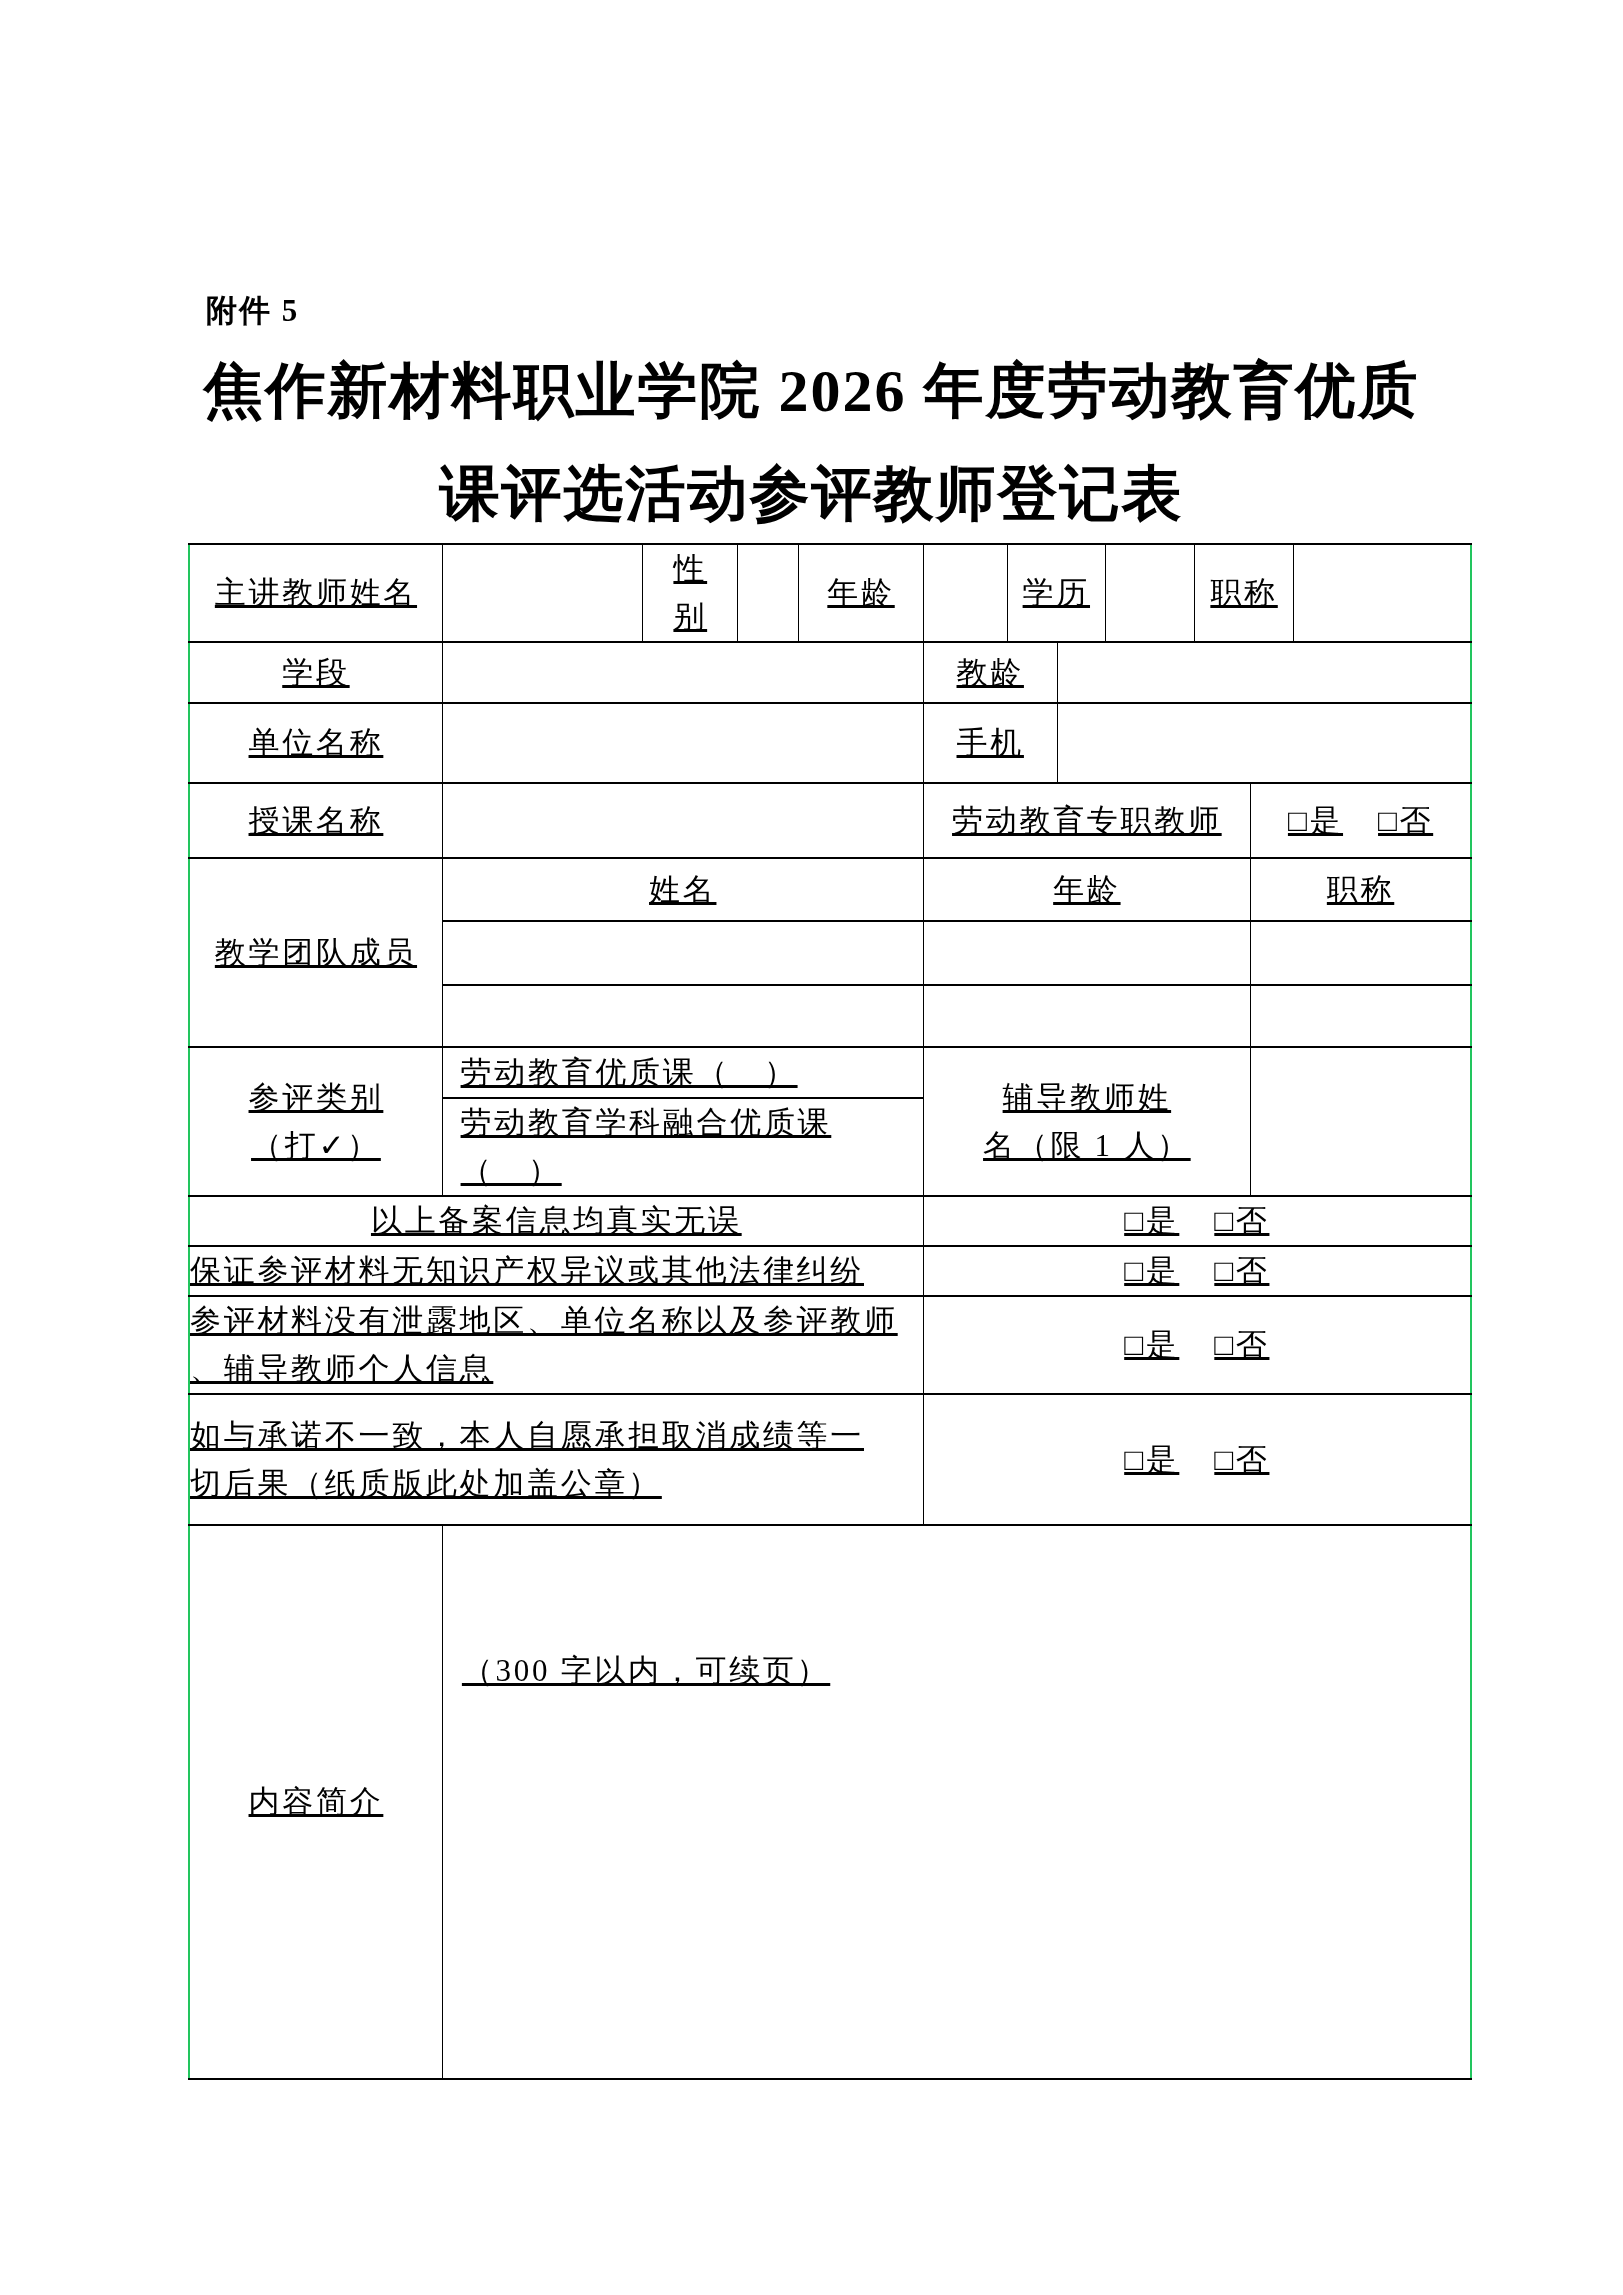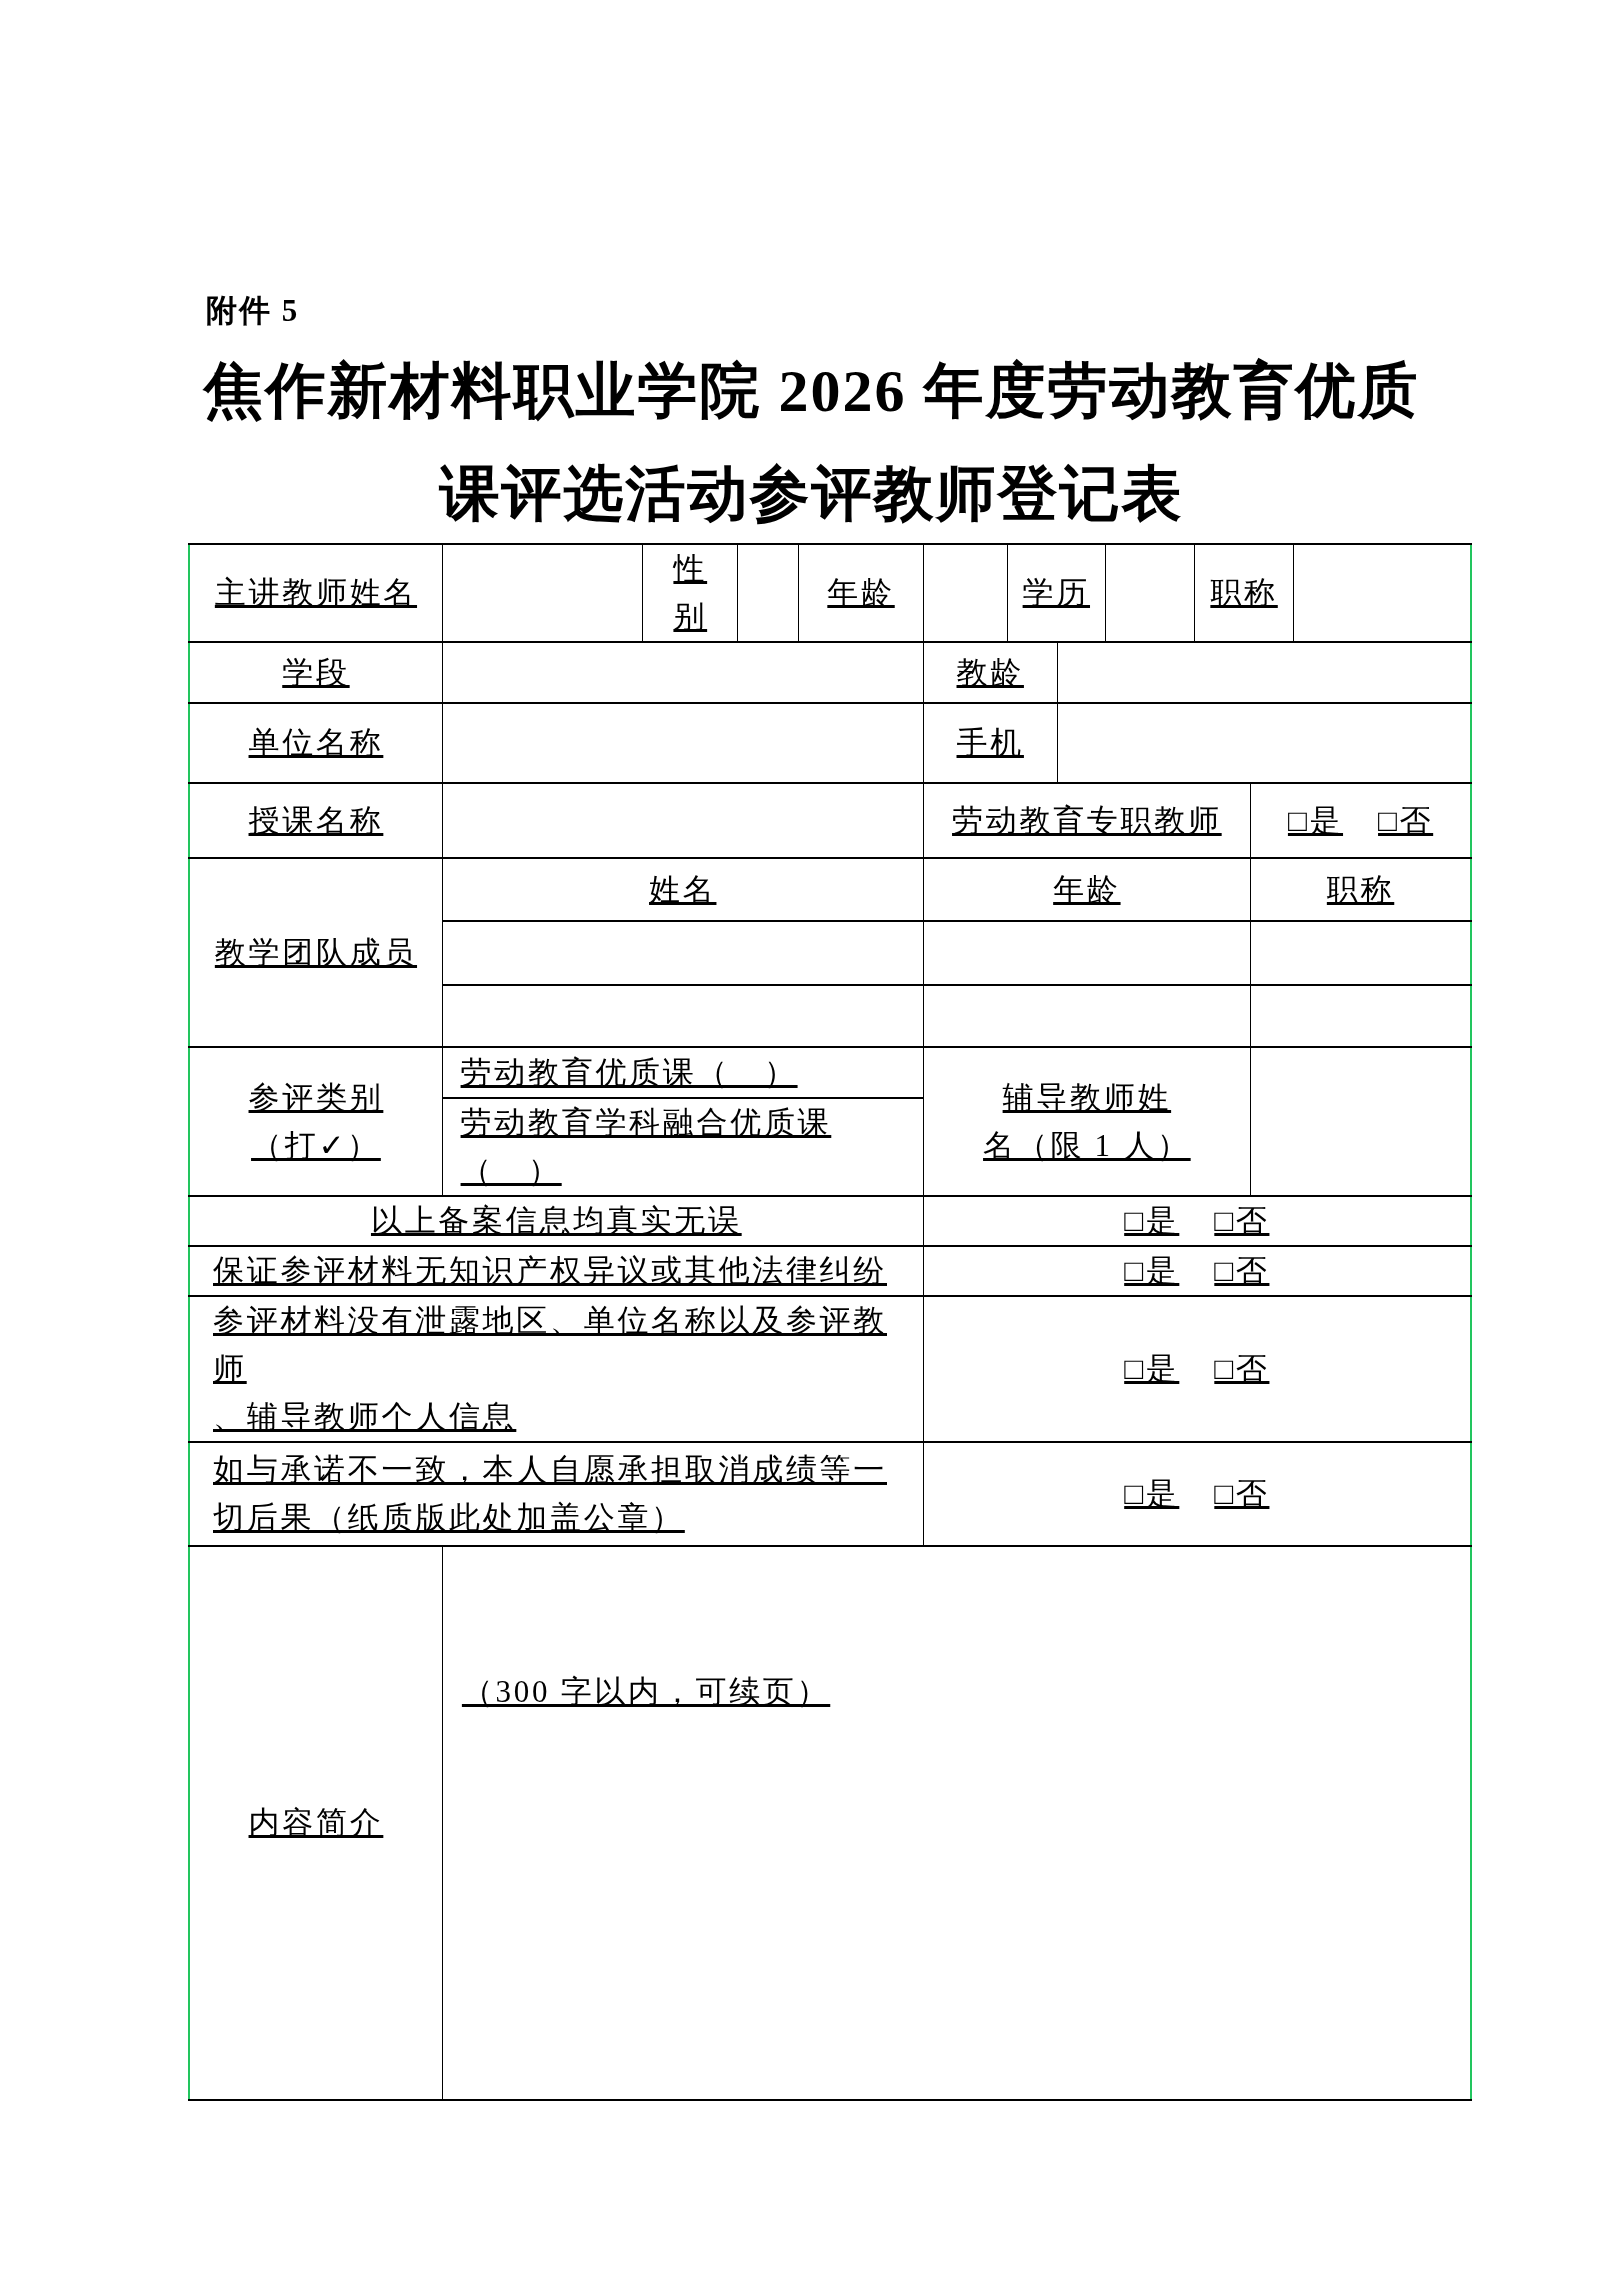--- a/index.html
+++ b/index.html
@@ -49,21 +49,21 @@
     font-size:31px;
     letter-spacing:2.7px;
     line-height:1.55;
     text-align:center;
     vertical-align:middle;
     padding:0;
     overflow:hidden;
   }
   .form-table td.left{
     text-align:left;
-    padding-left:23px;
+    padding-left:0;
     padding-right:9.5px;
   }
   .form-table td.opt{
     text-align:left;
     padding-left:17.7px;
   }
   .ml{white-space:pre-line;}
   .chk-no{margin-left:35px;}
   td.summary-content{
     vertical-align:top;
@@ -180,21 +180,21 @@
     </tr>
 
     <tr style="height:86px">
       <td colspan="5" class="left ml">参评材料没有泄露地区、单位名称以及参评教师
 、辅导教师个人信息</td>
       <td colspan="7">
         <span>□是</span><span class="chk-no">□否</span>
       </td>
     </tr>
 
-    <tr style="height:104px">
+    <tr style="height:131px">
       <td colspan="5" class="left ml">如与承诺不一致，本人自愿承担取消成绩等一
 切后果（纸质版此处加盖公章）</td>
       <td colspan="7">
         <span>□是</span><span class="chk-no">□否</span>
       </td>
     </tr>
 
     <tr style="height:554px">
       <td>内容简介</td>
       <td colspan="11" class="summary-content">

